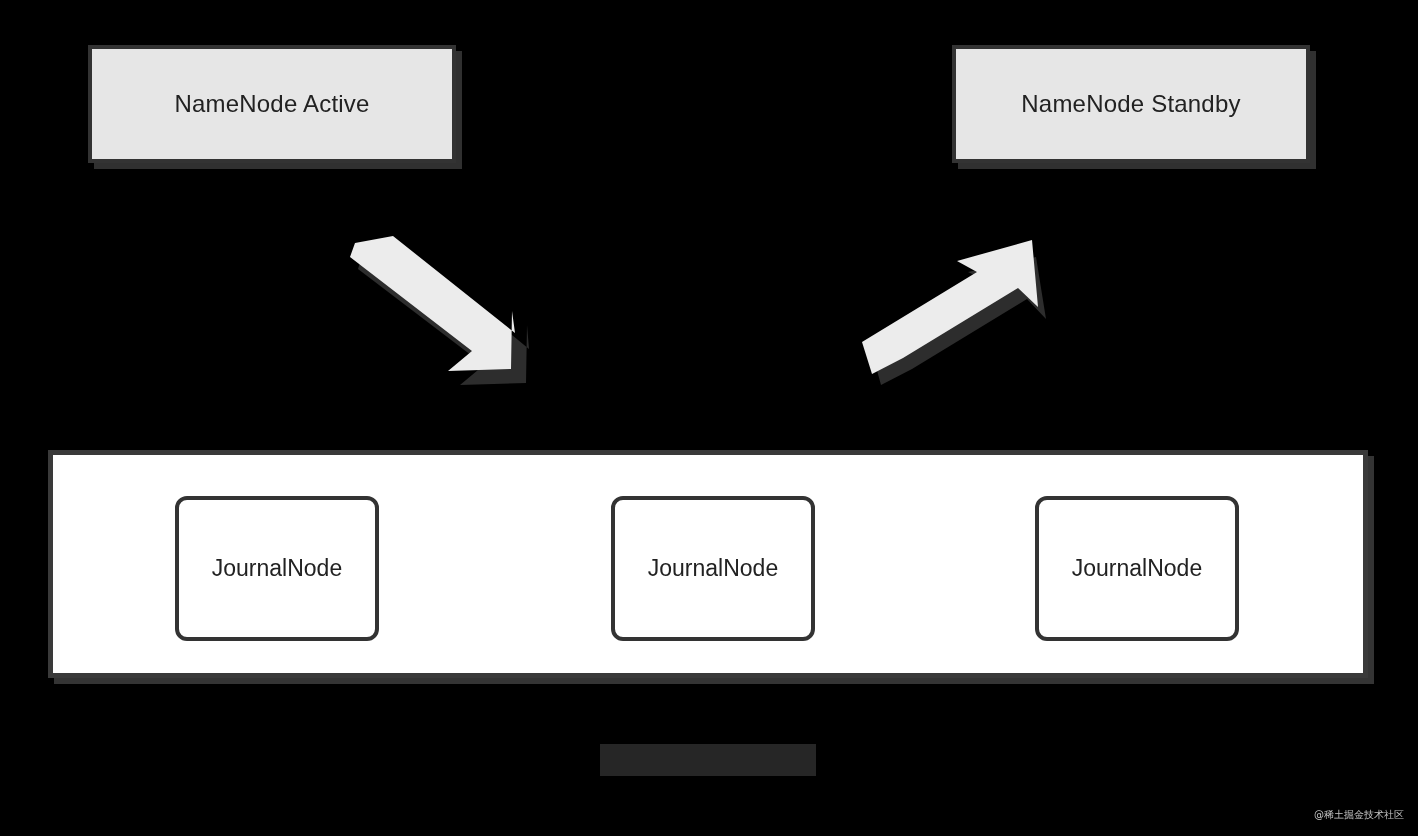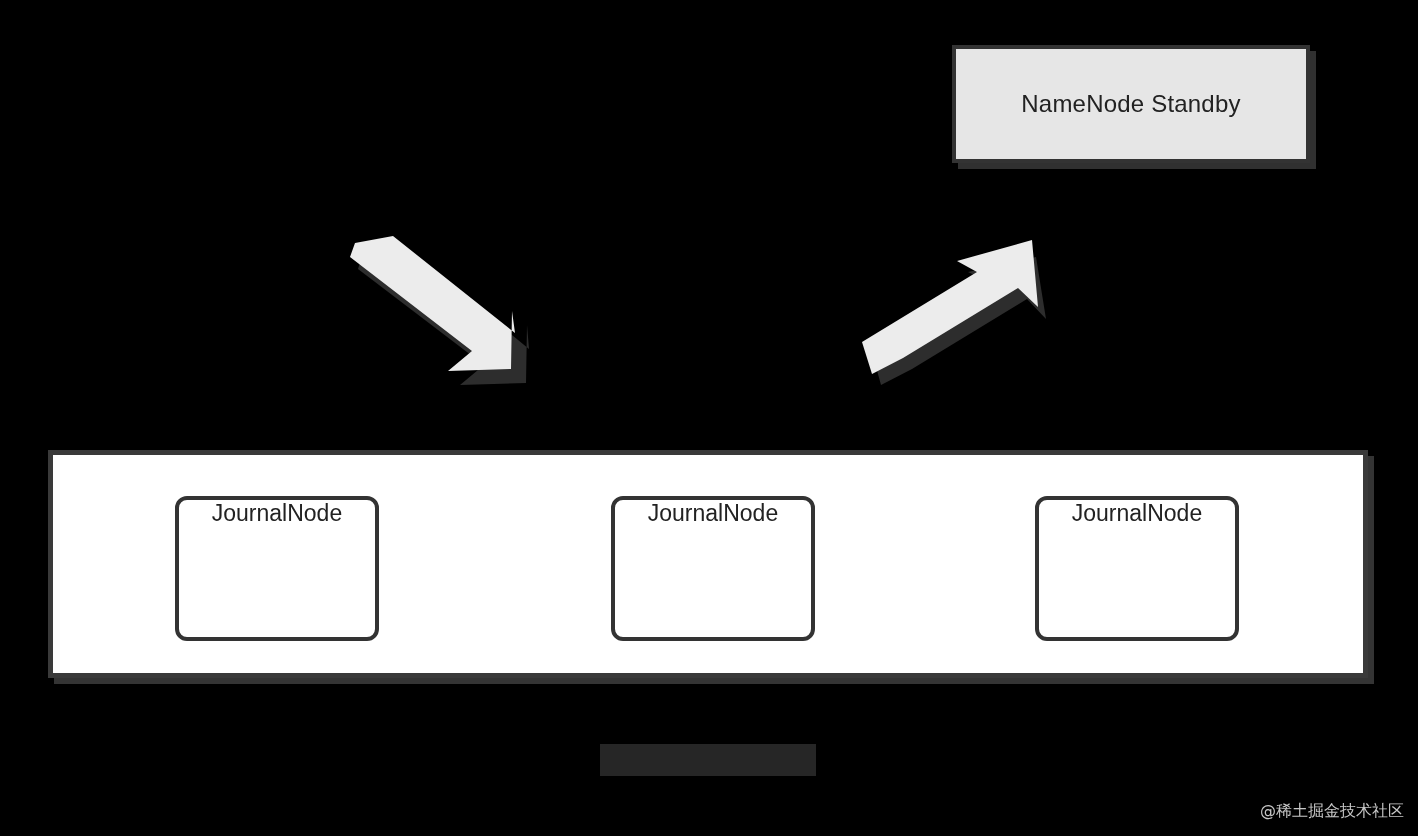--- a/index.html
+++ b/index.html
@@ -69,21 +69,21 @@
   .jn-box {
     position: absolute;
     box-sizing: border-box;
     top: 41px;
     width: 204px;
     height: 145px;
     background: #ffffff;
     border: 4px solid #333333;
     border-radius: 12px;
     display: flex;
-    align-items: flex-start;
+    align-items: center;
     justify-content: center;
   }
   .jn-label {
     color: #222222;
     font-size: 23px;
     white-space: nowrap;
   }
   .jn-0 { left: 122px; }
   .jn-1 { left: 558px; }
   .jn-2 { left: 982px; }
@@ -104,31 +104,34 @@
     white-space: nowrap;
     overflow: hidden;
   }
 
   
   #watermark {
     position: absolute;
     right: 14px;
     bottom: 14px;
     color: #d8d8d8;
-    font-size: 16px;
+    font-size: 10px;
     opacity: 0.92;
     white-space: nowrap;
     font-family: "DejaVu Sans", "Liberation Sans", sans-serif;
   }
 </style>
 </head>
 <body>
 
 <div id="canvas">
 
+  <div id="nn-active" class="nn-box">
+    <span class="nn-label">NameNode Active</span>
+  </div>
 
   <div id="nn-standby" class="nn-box">
     <span class="nn-label">NameNode Standby</span>
   </div>
 
   <svg class="arrow-layer" viewBox="0 0 1418 836">
 
     <g>
       <polygon points="357,246 398,240 523,342 521,318 520,376 454,378 478,358 352,262" fill="#2d2d2d" transform="translate(6,7)"></polygon>
       <polygon points="355,243 393,236 515,333 512,311 511,369 448,371 472,351 350,257" fill="#ececec"></polygon>

